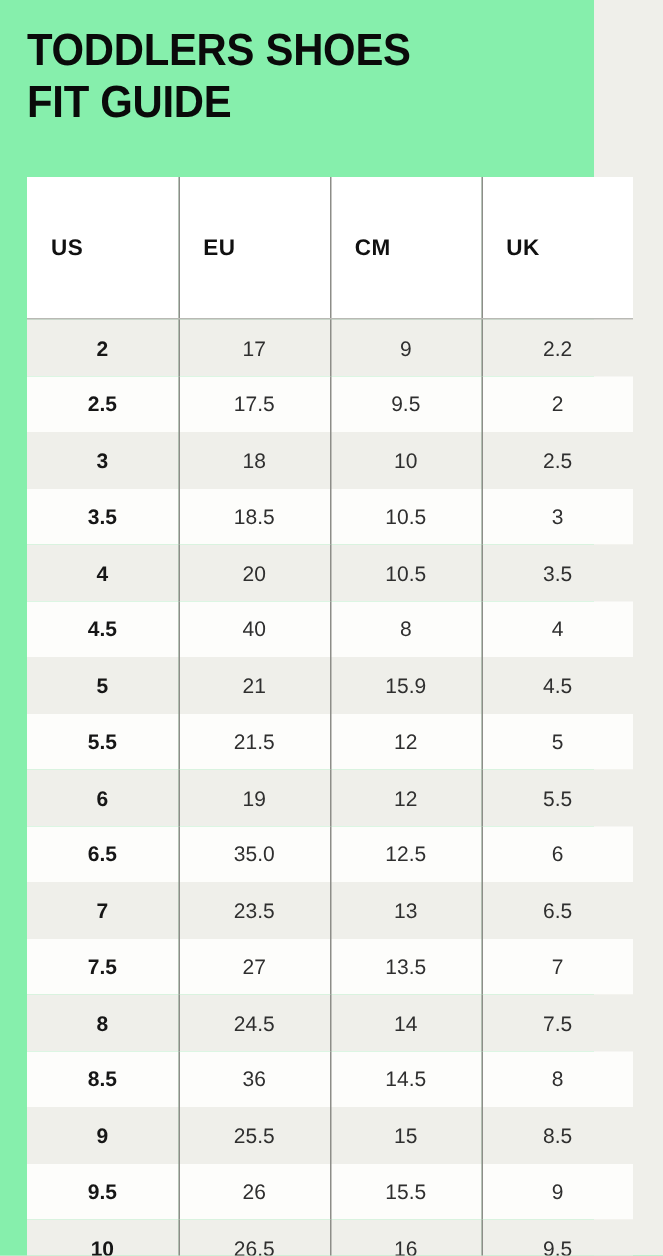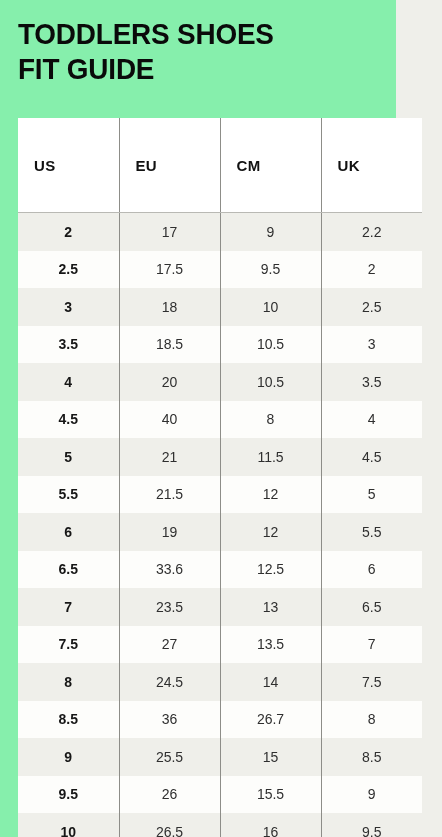--- a/index.html
+++ b/index.html
@@ -149,38 +149,38 @@
           </tr>
           <tr class="row-even">
             <td class="us-cell">4.5</td>
             <td>40</td>
             <td>8</td>
             <td>4</td>
           </tr>
           <tr class="row-odd">
             <td class="us-cell">5</td>
             <td>21</td>
-            <td>11.5</td>
+            <td>15.9</td>
             <td>4.5</td>
           </tr>
           <tr class="row-even">
             <td class="us-cell">5.5</td>
             <td>21.5</td>
             <td>12</td>
             <td>5</td>
           </tr>
           <tr class="row-odd">
             <td class="us-cell">6</td>
             <td>19</td>
             <td>12</td>
             <td>5.5</td>
           </tr>
           <tr class="row-even">
             <td class="us-cell">6.5</td>
-            <td>33.6</td>
+            <td>35.0</td>
             <td>12.5</td>
             <td>6</td>
           </tr>
           <tr class="row-odd">
             <td class="us-cell">7</td>
             <td>23.5</td>
             <td>13</td>
             <td>6.5</td>
           </tr>
           <tr class="row-even">
@@ -191,21 +191,21 @@
           </tr>
           <tr class="row-odd">
             <td class="us-cell">8</td>
             <td>24.5</td>
             <td>14</td>
             <td>7.5</td>
           </tr>
           <tr class="row-even">
             <td class="us-cell">8.5</td>
             <td>36</td>
-            <td>26.7</td>
+            <td>14.5</td>
             <td>8</td>
           </tr>
           <tr class="row-odd">
             <td class="us-cell">9</td>
             <td>25.5</td>
             <td>15</td>
             <td>8.5</td>
           </tr>
           <tr class="row-even">
             <td class="us-cell">9.5</td>

